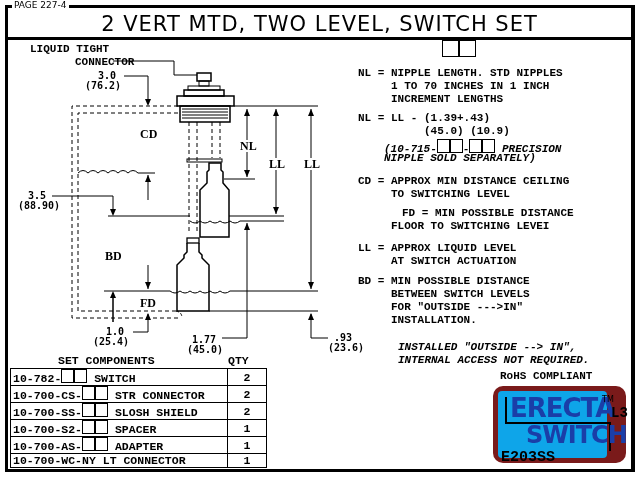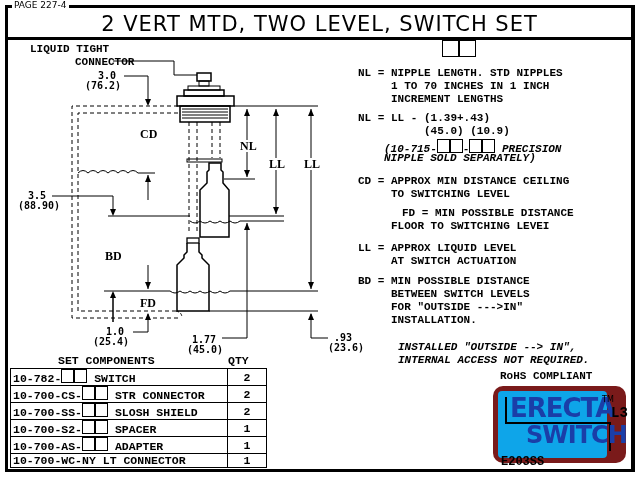--- a/index.html
+++ b/index.html
@@ -31,21 +31,21 @@
   table.comp td.d { width:212px; }
   .comp-head { position:absolute; top:354px; font-family:"Liberation Mono", monospace; font-weight:bold; font-size:11.5px; line-height:13px; }
   .logo { position:absolute; left:493px; top:386px; width:133px; height:77px; background:#7a1a1a; border-radius:10px; }
   .logo-inner { position:absolute; left:5px; top:5px; width:109px; height:67px; background:#0ea5e9; border-radius:4px; }
   .logo-t1 { position:absolute; left:12px; top:4px; font-family:"DejaVu Sans", sans-serif; font-weight:bold;
              font-size:26px; line-height:26px; color:#1a3ea8; letter-spacing:-1px; }
   .logo-t2 { position:absolute; left:28px; top:32px; font-family:"DejaVu Sans", sans-serif; font-weight:bold;
              font-size:24px; line-height:24px; color:#1a3ea8; letter-spacing:-1px; }
   .logo-tm { position:absolute; left:104px; top:4px; font-size:8px; font-family:"DejaVu Sans", sans-serif; }
   .logo-l3 { position:absolute; left:113px; top:14px; font-size:14px; font-weight:bold; font-family:Liberation Mono, monospace; }
-  .logo-code { position:absolute; left:3px; top:64px; font-size:12px; font-weight:bold; font-family:"Liberation Mono", monospace; }
+  .logo-code { position:absolute; left:3px; top:58px; font-size:15px; font-weight:bold; font-family:"Liberation Mono", monospace; }
   svg.drawing { position:absolute; left:0; top:0; }
 </style>
 </head>
 <body>
 
 <div class="frame"></div>
 <div class="frame-right"></div>
 <div class="frame-bottom"></div>
 <div class="page-label">PAGE 227-4</div>
 

